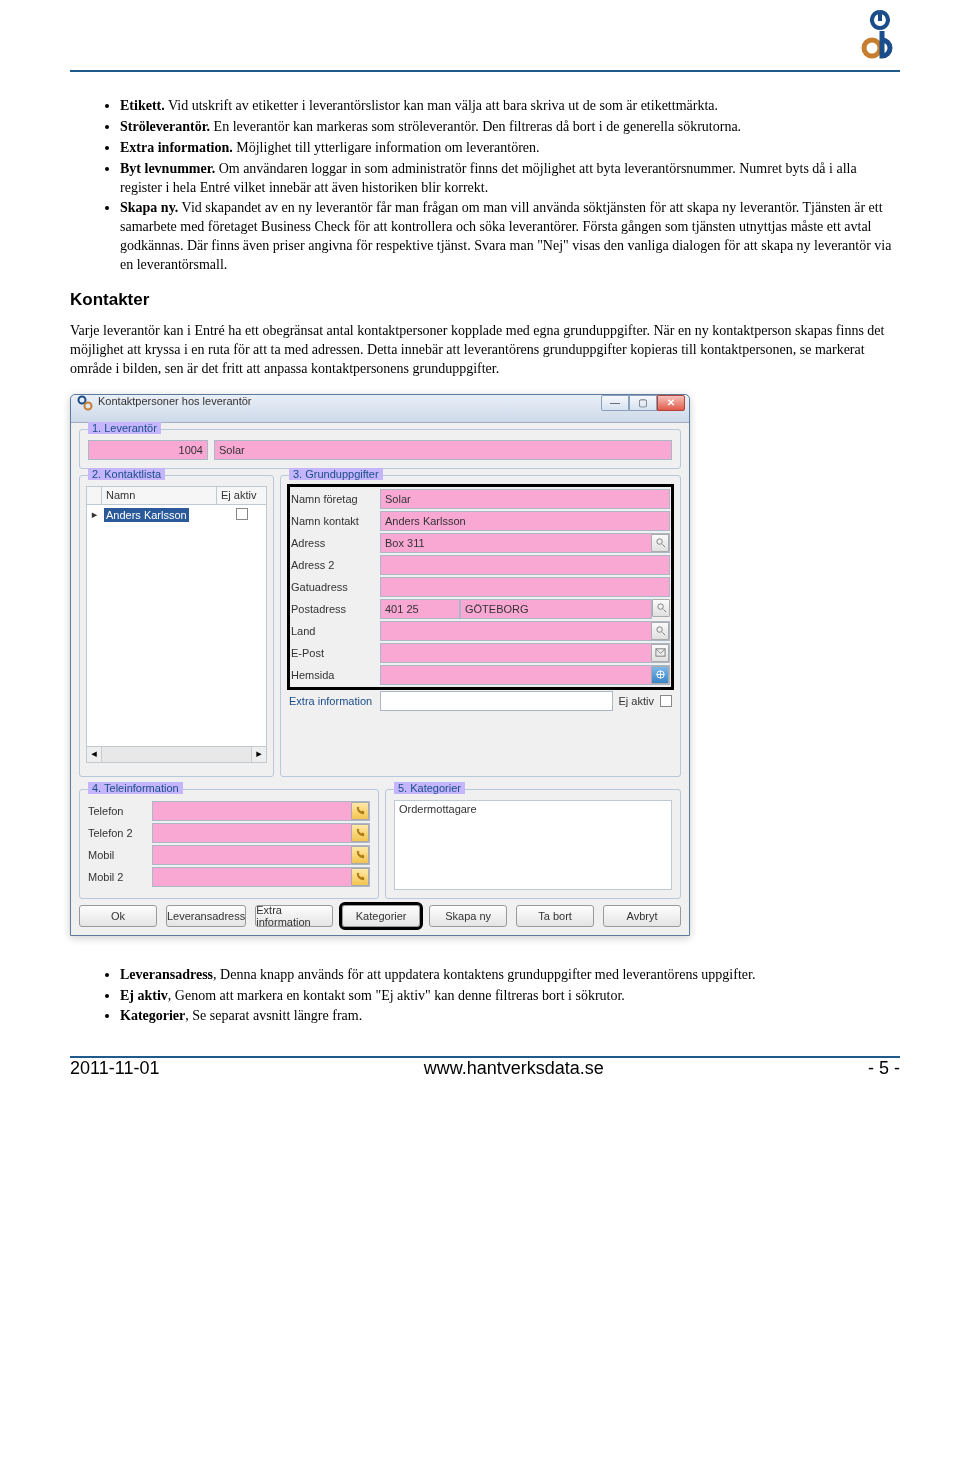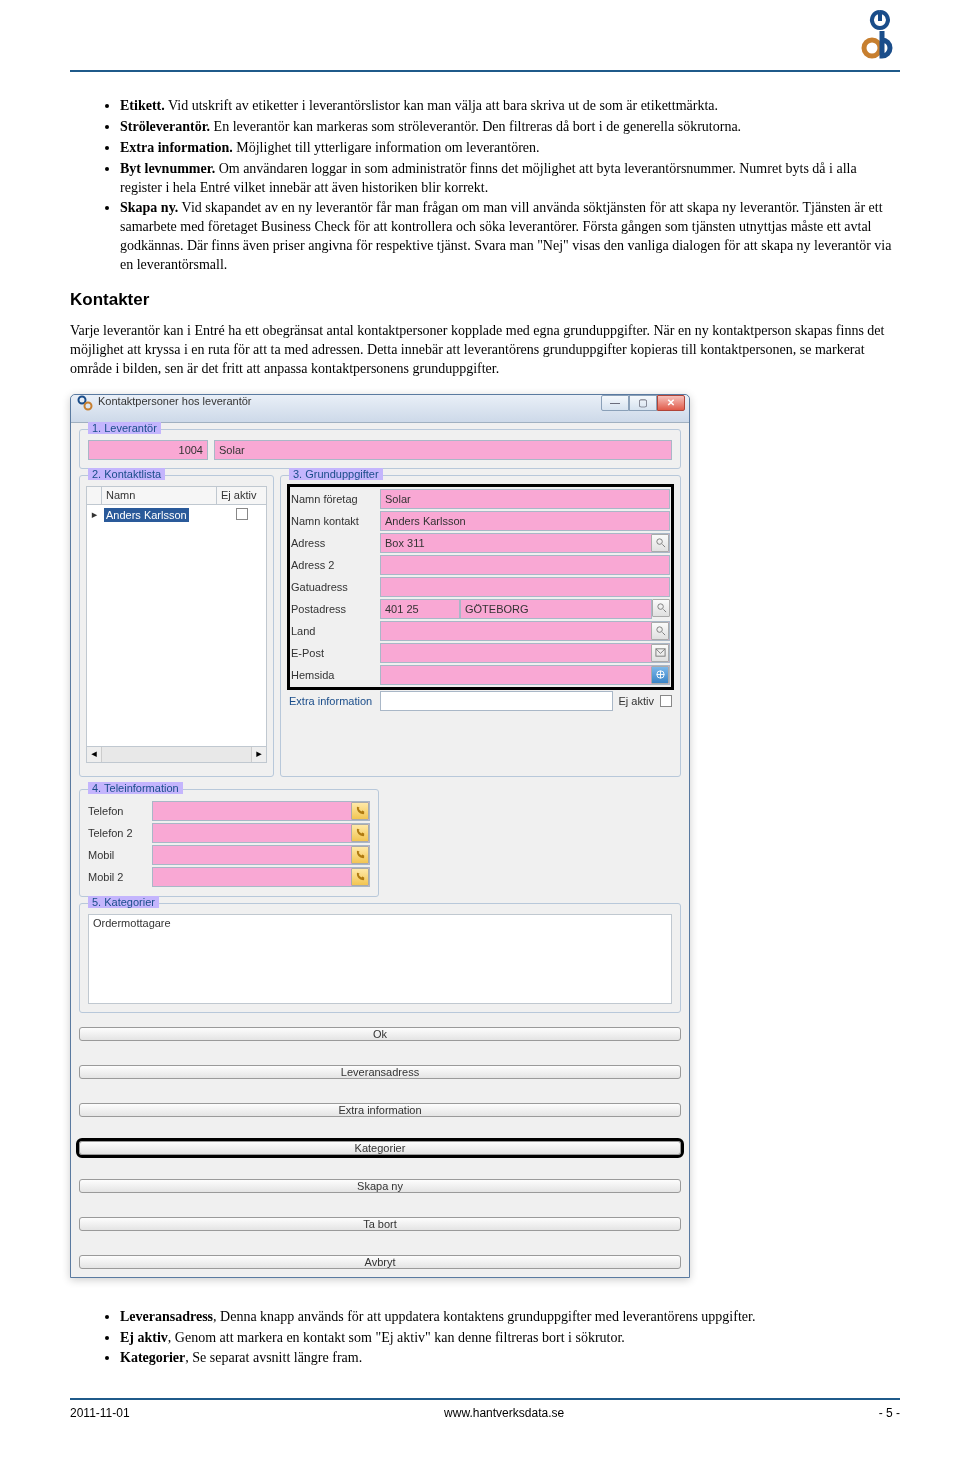--- a/index.html
+++ b/index.html
@@ -90,35 +90,35 @@
   .formrow .inp { width:100%; }
   .iconbtn { position:absolute; right:1px; top:1px; width:18px; height:18px; background:linear-gradient(#fafafa,#e0e0e0); border:1px solid #aaa; border-radius:1px; display:flex;align-items:center;justify-content:center;}
   .iconbtn svg{width:11px;height:11px;}
   .hilite { outline: 3px solid #000; outline-offset:-1px; }
   .postrow .inp.pc{width:80px;}
   .postrow .inp.city{flex:1;}
   .extrarow { display:flex; align-items:center; gap:6px; margin-top:3px;}
   .extrarow .lbl{ width:85px; color:#1a4d8a; font-size:11px;}
   .extrarow .einp{ flex:1; height:20px; border:1px solid #a9b7c7; background:#fff;}
   .extrarow .elbl{ color:#333; font-size:11px; margin-left:auto;}
-  .lower { display:flex; gap:6px; margin-top:6px;flex-direction:column;}
+  .lower { display:flex; gap:6px; margin-top:6px;}
   .lower .grp{ margin-bottom:0; }
-  .btnrow { display:flex; gap:24px; margin-top:14px;flex-direction:column;}
+  .btnrow { display:flex; gap:9px; margin-top:6px;}
   .btn {
     flex:1; height:22px;
     background:linear-gradient(#fdfdfd,#e4e4e4);
     border:1px solid #9a9a9a;
     border-radius:3px;
     font-size:11px; color:#333;
     display:flex;align-items:center;justify-content:center;
   }
   .btn.hl { outline:3px solid #000; }
   .katlist { border:1px solid #c0c8d0; background:#fff; height:90px; padding:2px 4px; font-size:11px; color:#333;}
   .footer-line { border:none; border-top:2px solid #1f5a8a; margin-top:30px; }
-  .footer { display:flex; justify-content:space-between; font-family:Arial,sans-serif; font-size:12px; padding-top:6px;}
+  .footer { display:flex; justify-content:space-between; font-family:Arial,sans-serif; font-size:18px; padding-top:0;}
 </style>
 </head>
 <body>
 
 <div class="logo">
   <svg viewBox="0 0 40 50">
     <path d="M20 2 a8 8 0 1 1 -0.1 0 M20 2 v9" fill="none" stroke="#1a4d8a" stroke-width="4"></path>
     <circle cx="12" cy="38" r="8" fill="none" stroke="#c77f2f" stroke-width="5"></circle>
     <path d="M22 30 a8 8 0 1 1 0 16 v-25" fill="none" stroke="#1a4d8a" stroke-width="5"></path>
   </svg>

